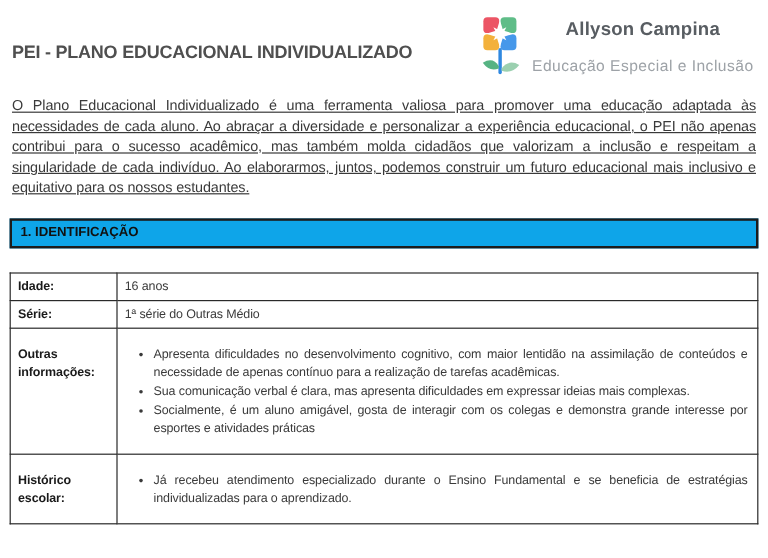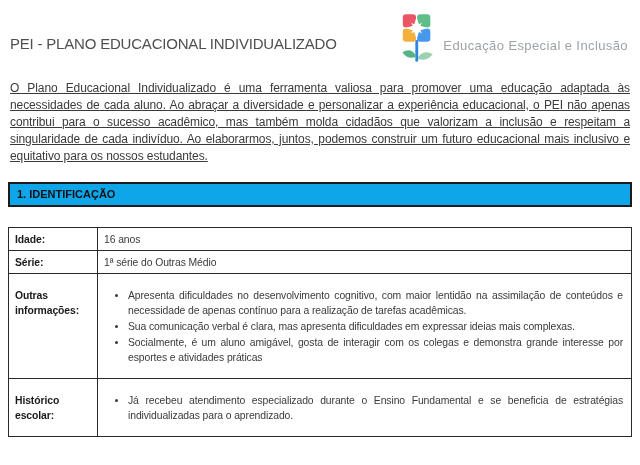--- a/index.html
+++ b/index.html
@@ -2,21 +2,21 @@
 <html><head>
 <meta charset="utf-8">
 <style>
   * { margin: 0; padding: 0; box-sizing: border-box; }
   html, body { width: 640px; height: 465px; background: #ffffff; overflow: hidden; }
   body { font-family: "Liberation Sans", "DejaVu Sans", sans-serif; color: #333; }
   .page { width: 640px; height: 465px; padding: 14px 8px 0 8px; }
 
   
   .hdr { display: flex; justify-content: space-between; align-items: center; padding-left: 2px; }
-  .title { font-size: 15px; font-weight: normal; color: #4f4f4f; letter-spacing: -0.2px; margin-top: 8px; }
+  .title { font-size: 15px; font-weight: bold; color: #4f4f4f; letter-spacing: -0.2px; margin-top: 8px; }
   .logo { display: flex; align-items: center; gap: 6px; margin-right: 4px; }
   .logo-icon { width: 38px; height: 50px; flex: 0 0 auto; }
   .logo-texts { display: flex; flex-direction: column; align-items: center; }
   .logo-name { font-size: 15.5px; font-weight: bold; color: #585d62; letter-spacing: 0.2px; }
   .logo-tag { font-size: 13px; color: #9da2a7; letter-spacing: 0.4px; margin-top: 13px; }
 
   
   .intro { margin: 16px 2px 0 2px; font-size: 12px; line-height: 17px; text-align: justify;
            color: #3a3a3a; letter-spacing: -0.1px; text-decoration: underline; }
 
@@ -48,20 +48,21 @@
         <rect x="19" y="0" width="14" height="14" rx="3.5" fill="#5fbd88"></rect>
         <rect x="4" y="15" width="14" height="14" rx="3.5" fill="#f3b13c"></rect>
         <rect x="19" y="15" width="14" height="14" rx="3.5" fill="#4698ea"></rect>
         <path d="M18.5 2.5 L21.3 11.7 L30.5 14.5 L21.3 17.3 L18.5 26.5 L15.7 17.3 L6.5 14.5 L15.7 11.7 Z" fill="#ffffff"></path>
         <path d="M18.5 6.5 L20.5 12.5 L26.5 14.5 L20.5 16.5 L18.5 22.5 L16.5 16.5 L10.5 14.5 L16.5 12.5 Z" fill="#ffffff" transform="rotate(45 18.5 14.5)"></path>
         <rect x="17.2" y="27" width="3" height="23" rx="1.5" fill="#2f88e0"></rect>
         <path d="M17.5 45 Q9 48 3.5 40 Q12.5 34.5 17.5 43 Z" fill="#57b383"></path>
         <path d="M20 47 Q29 50 35.5 42 Q26.5 36.5 20 45 Z" fill="#9bd0b0"></path>
       </svg>
       <div class="logo-texts">
+        <div class="logo-name">Allyson Campina</div>
         <div class="logo-tag">Educação Especial e Inclusão</div>
       </div>
     </div>
   </div>
 
   <p class="intro">O Plano Educacional Individualizado é uma ferramenta valiosa para promover uma educação adaptada às necessidades de cada aluno. Ao abraçar a diversidade e personalizar a experiência educacional, o PEI não apenas contribui para o sucesso acadêmico, mas também molda cidadãos que valorizam a inclusão e respeitam a singularidade de cada indivíduo. Ao elaborarmos, juntos, podemos construir um futuro educacional mais inclusivo e equitativo para os nossos estudantes.</p>
 
   <div class="section-bar">1. IDENTIFICAÇÃO</div>
 
   <table class="id-table">

